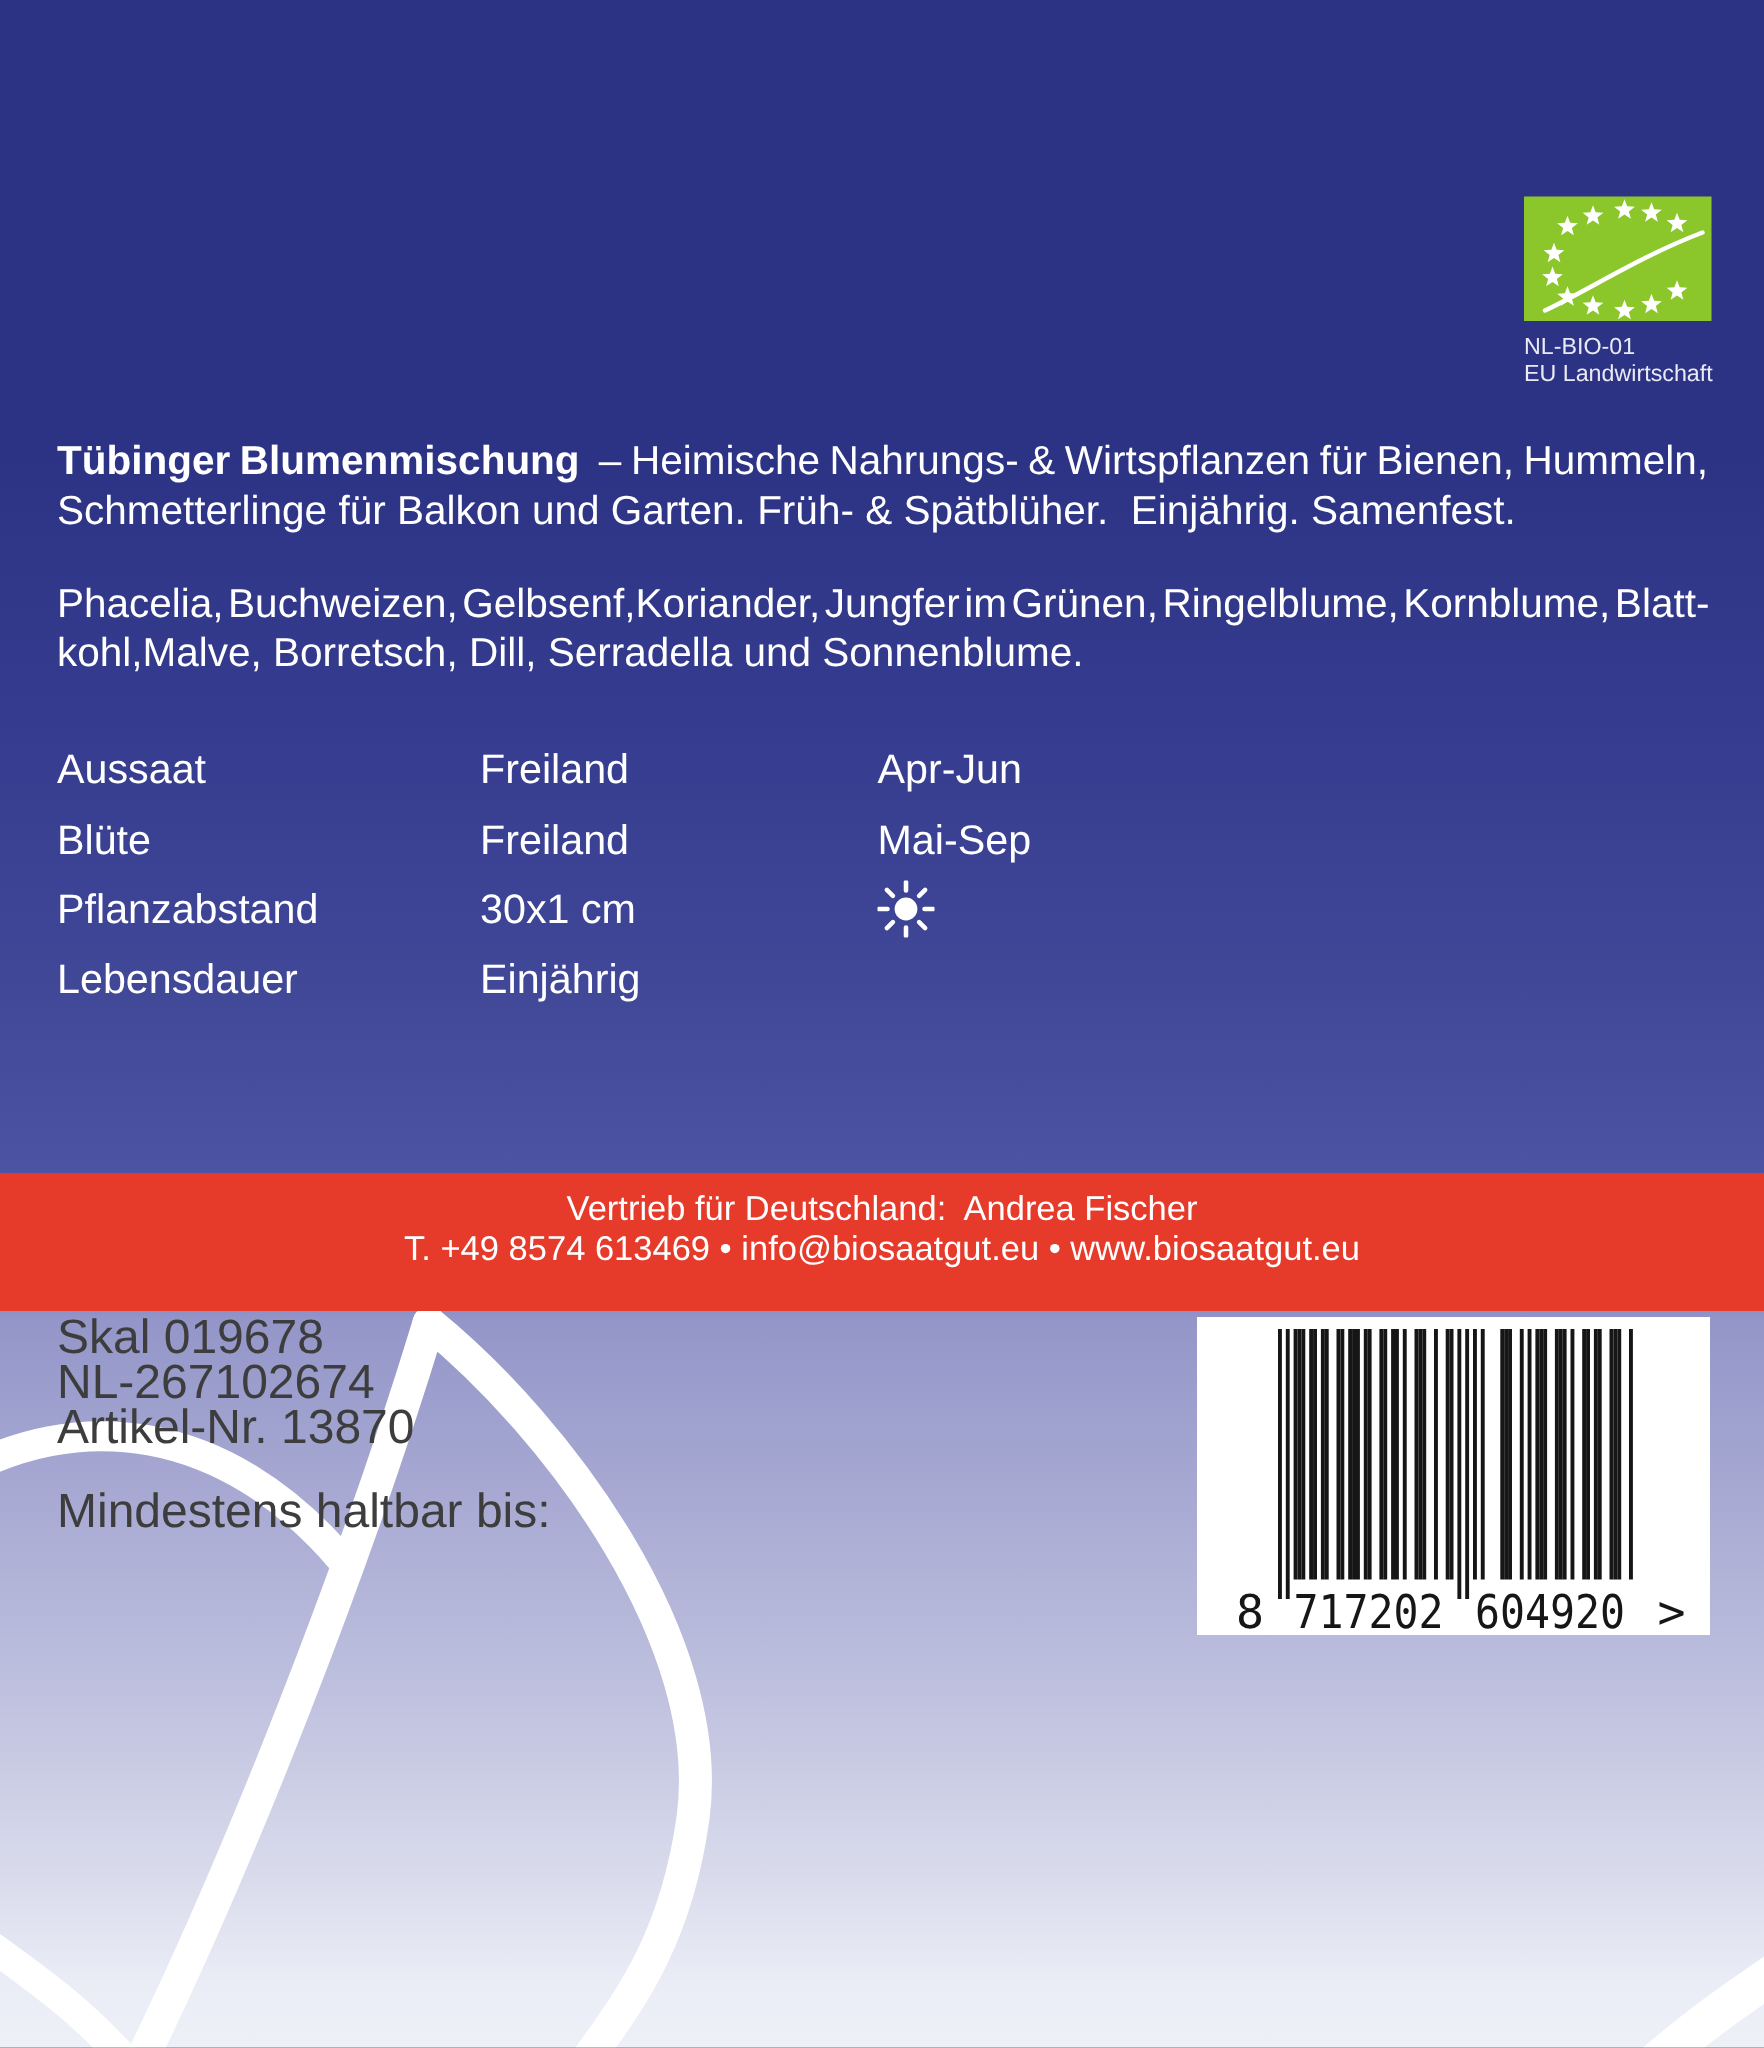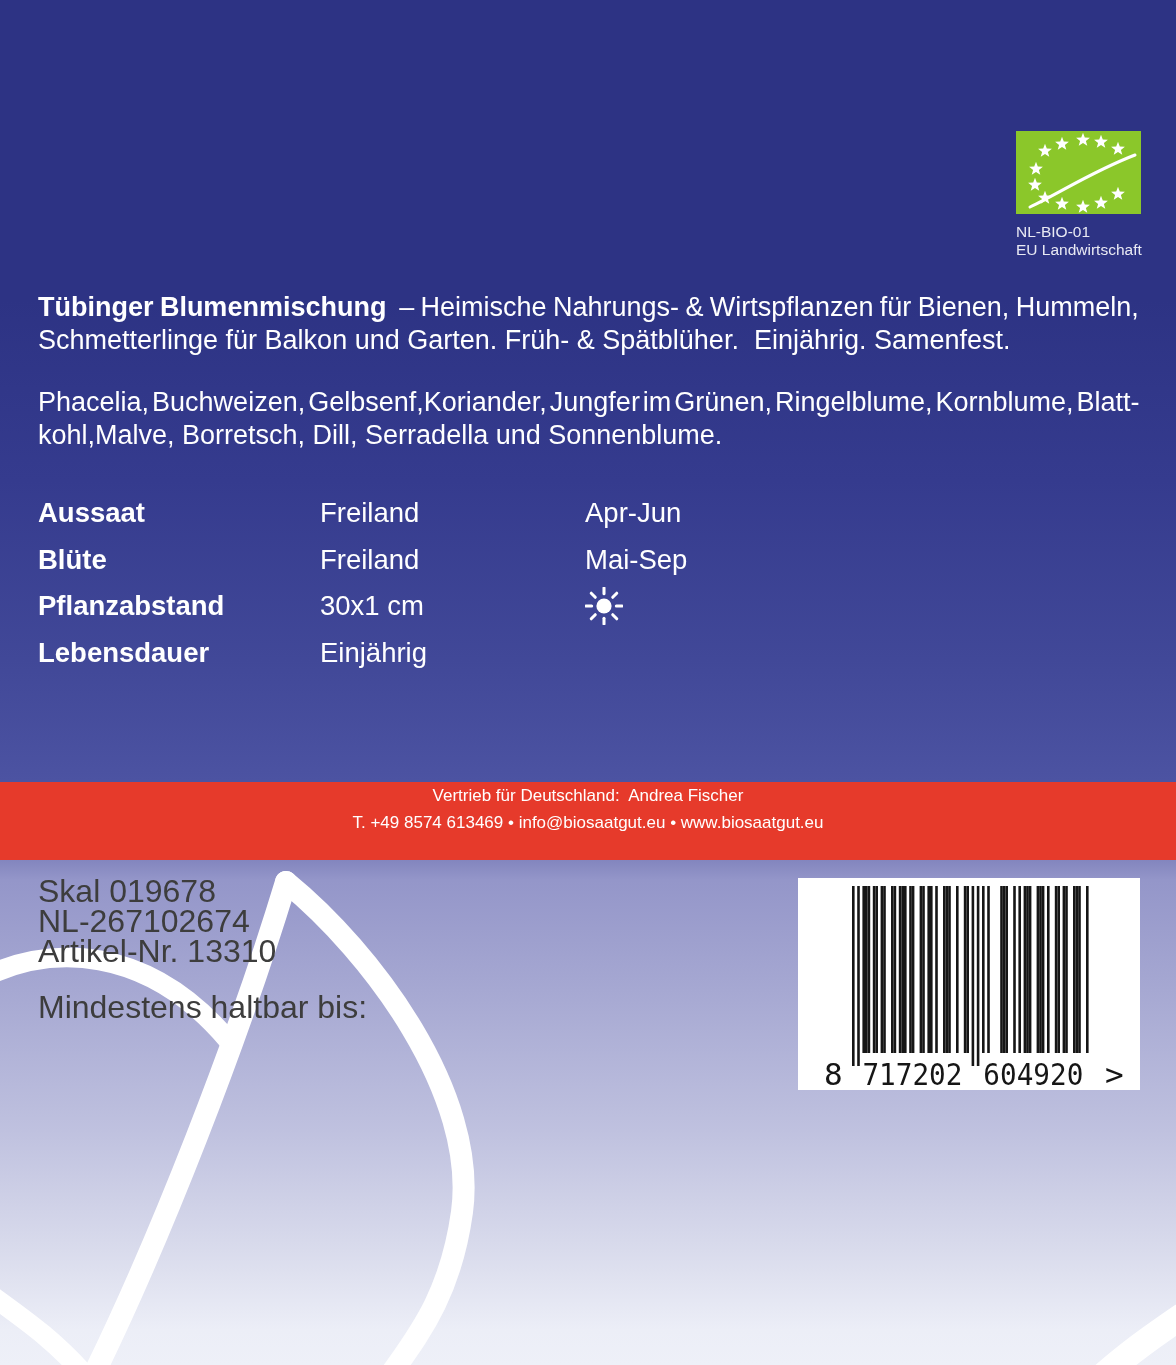--- a/index.html
+++ b/index.html
@@ -25,26 +25,26 @@
   
   .title{left:38px;right:36px;top:291px;color:#fff;font-size:27px;line-height:33px;}
   .species{left:38px;right:36px;top:386px;color:#fff;font-size:27px;line-height:33px;}
   .pre{white-space:pre;}
   .fit{white-space:pre;overflow:hidden;}
   .brand{font-weight:bold;}
 
   
   .specs{left:38px;right:36px;top:490px;color:#fff;font-size:27.5px;}
   .spec-row{display:grid;grid-template-columns:282px 265px 1fr;height:46.6px;align-items:center;}
-  .spec-label{font-weight:bold;}
+  .spec-label{font-weight:normal;}
   .sun-wrap{display:flex;align-items:center;height:100%;}
 
   
-  .banner{left:0;right:0;top:782px;height:78px;background:#E63A2B;color:#fff;
-          text-align:center;font-size:17px;line-height:27px;box-sizing:border-box;}
+  .banner{left:0;right:0;top:782px;height:92px;background:#E63A2B;color:#fff;
+          text-align:center;font-size:23px;line-height:27px;padding-top:10px;box-sizing:border-box;}
 
   
   .cert{left:38px;top:876px;color:#3D3D3D;font-size:32px;line-height:30px;}
   .best{margin-top:26px;}
 
   
   .barcode{left:798px;top:878px;width:342px;height:212px;background:#ffffff;}
 </style>
 </head>
 <body>
@@ -138,21 +138,21 @@
   </div>
 
   <div class="layer banner" style="background: rgb(230, 58, 43);">
     <div class="pre">Vertrieb für Deutschland:  Andrea Fischer</div>
     <div class="pre">T. +49 8574 613469 • info@biosaatgut.eu • www.biosaatgut.eu</div>
   </div>
 
   <div class="layer cert">
     <div>Skal 019678</div>
     <div>NL-267102674</div>
-    <div>Artikel-Nr. 13310</div>
+    <div>Artikel-Nr. 13870</div>
     <div class="best">Mindestens haltbar bis:</div>
   </div>
 
   <div class="layer barcode">
     <svg id="barcode-svg" width="342" height="212" viewBox="0 0 342 212">
         <rect x="54.00" y="8" width="2.60" height="180" fill="#161616"></rect>
         <rect x="59.20" y="8" width="2.60" height="180" fill="#161616"></rect>
         <rect x="64.40" y="8" width="2.60" height="167" fill="#161616"></rect>
         <rect x="67.00" y="8" width="2.60" height="167" fill="#161616"></rect>
         <rect x="69.60" y="8" width="2.60" height="167" fill="#161616"></rect>

